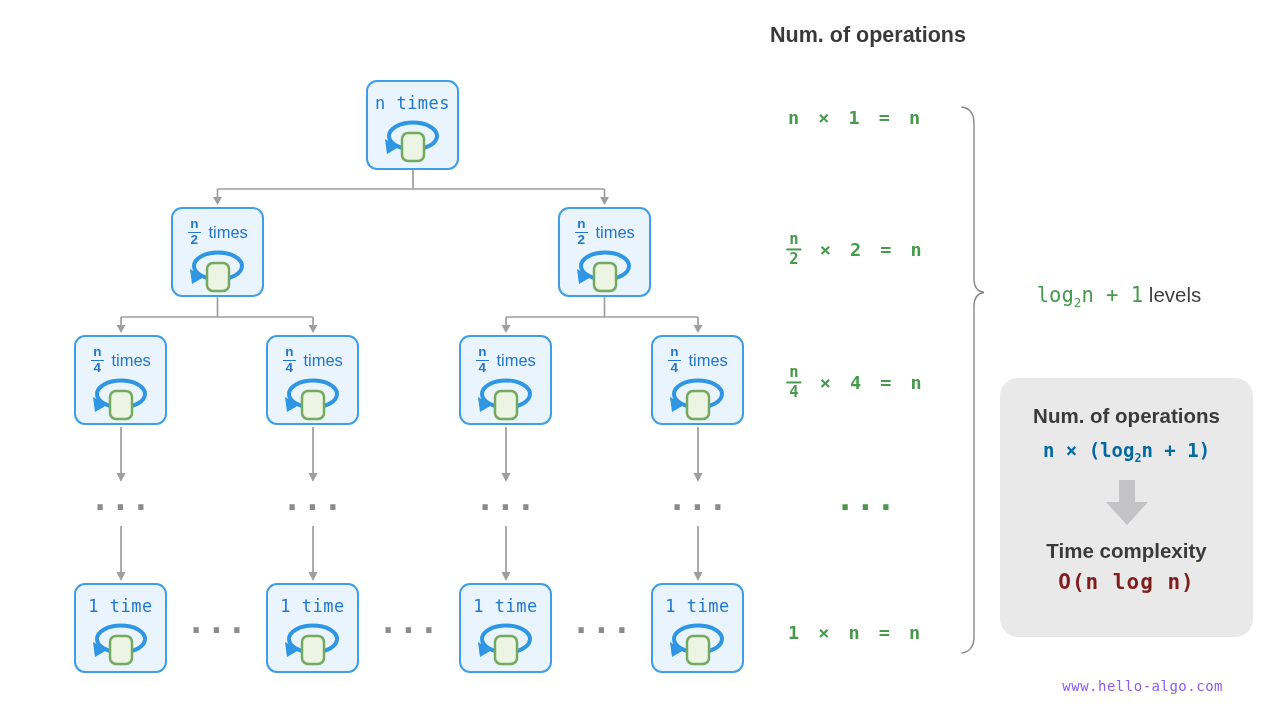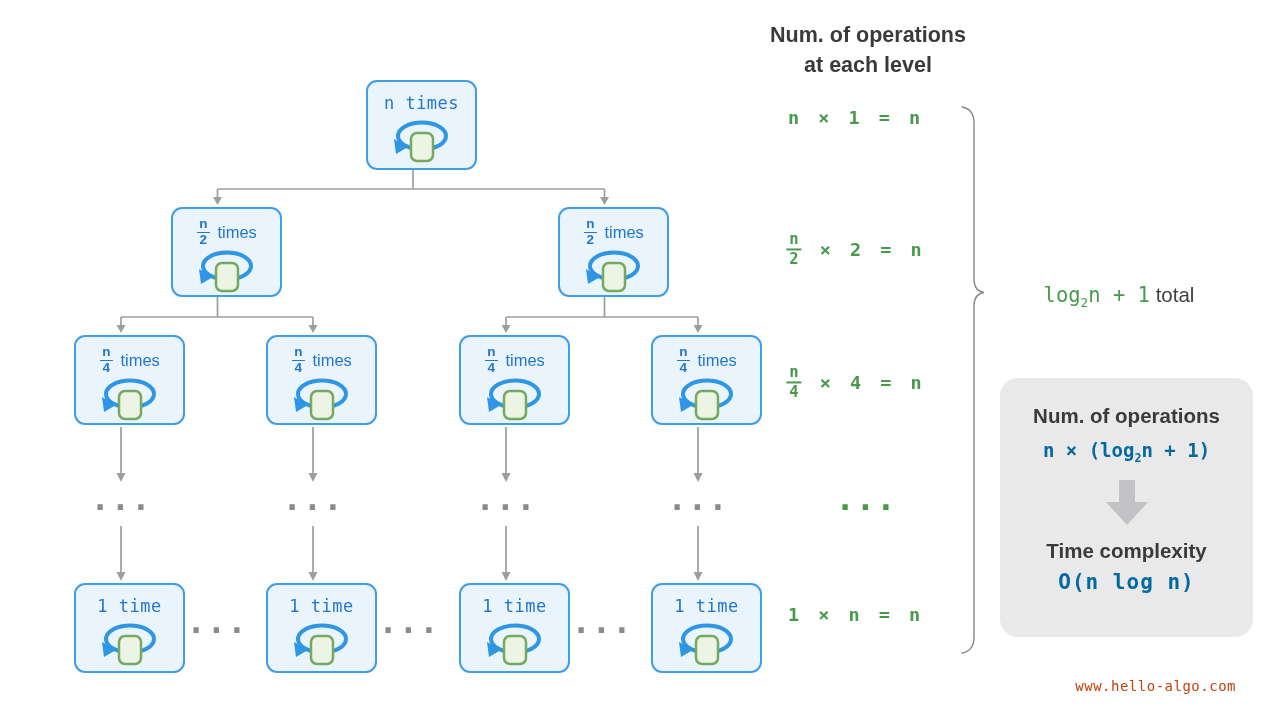--- a/index.html
+++ b/index.html
@@ -1,21 +1,21 @@
 <!DOCTYPE html>
 <html><head>
 <meta charset="utf-8">
 <style>
   html,body{margin:0;padding:0;background:#ffffff;}
   .canvas{position:relative;width:1280px;height:720px;background:#ffffff;overflow:hidden;
           font-family:"Liberation Sans", sans-serif;}
   .overlay{position:absolute;left:0;top:0;width:1280px;height:720px;z-index:0;}
 
   
-  .node{position:absolute;width:111px;height:90px;box-sizing:border-box;z-index:1;
+  .node{position:absolute;width:93px;height:90px;box-sizing:border-box;z-index:1;
         border:2.5px solid #3f9ee4;border-radius:11px;background:#eaf4fd;
         display:flex;flex-direction:column;align-items:center;padding-top:7px;}
   .node-label{color:#2277cc;display:flex;align-items:center;}
   .mono-label{font-family:"DejaVu Sans Mono", monospace;font-size:17px;margin-top:4px;letter-spacing:0.5px;}
   .frac-label{gap:7px;margin-top:1px;font-weight:bold;}
   .frac{display:inline-flex;flex-direction:column;align-items:center;line-height:1.1;text-align:center;}
   .node .frac{font-size:13.5px;}
   .node .fden{border-top:1.6px solid currentColor;padding:0 3px;}
   .node .fnum{padding:0 3px;}
   .suffix{font-size:16.5px;font-weight:normal;}
@@ -47,24 +47,24 @@
 
   
   .summary{position:absolute;left:1000px;top:378px;width:253px;height:259px;box-sizing:border-box;
            background:#e9e9ea;border-radius:18px;z-index:1;display:flex;flex-direction:column;
            align-items:center;padding-top:26px;}
   .summary .title{font-weight:bold;font-size:20.5px;color:#3a3a3a;}
   .summary .formula{margin-top:11px;color:#0369a1;font-weight:bold;
                     font-family:"DejaVu Sans Mono", monospace;font-size:19px;}
   .summary .block-arrow{margin-top:15px;}
   .summary .title2{margin-top:13px;font-weight:bold;font-size:20.5px;color:#3a3a3a;}
-  .summary .complexity{margin-top:7px;color:#0369a1;font-weight:bold;
+  .summary .complexity{margin-top:7px;color:#7f1d1d;font-weight:bold;
                        font-family:"DejaVu Sans Mono", monospace;font-size:21px;letter-spacing:1px;}
 
-  .watermark{position:absolute;right:44px;top:678px;z-index:1;color:#c2410c;
+  .watermark{position:absolute;right:57px;top:678px;z-index:1;color:#8b5cf6;
              font-family:"DejaVu Sans Mono", monospace;font-size:14px;letter-spacing:0.5px;}
 </style>
 </head>
 <body>
 
 <div class="canvas">
 
   <svg width="0" height="0" style="position:absolute">
     <defs>
       <g id="loopicon">
@@ -237,48 +237,47 @@
         <use href="#loopicon"></use>
       </svg>
   </div>
 
   <div class="dots" style="left:217px;top:606px">...</div>
   <div class="dots" style="left:409px;top:606px">...</div>
   <div class="dots" style="left:602px;top:606px">...</div>
 
   <div class="heading">
     <div>Num. of operations</div>
-    <div>at each level</div>
   </div>
 
   <div class="ann" style="top:117px">
     <span class="plain">n × 1 = n</span>
   </div>
   <div class="ann" style="top:250px">
     <span class="frac">
         <span class="fnum">n</span>
         <span class="fden">2</span>
       </span>
     <span class="rest">× 2 = n</span>
   </div>
   <div class="ann" style="top:383px">
     <span class="frac">
         <span class="fnum">n</span>
         <span class="fden">4</span>
       </span>
     <span class="rest">× 4 = n</span>
   </div>
   <div class="dots green" style="left:866px;top:483px">...</div>
-  <div class="ann" style="top:614px">
+  <div class="ann" style="top:632px">
     <span class="plain">1 × n = n</span>
   </div>
 
   <div class="brace-label">
     <div>
-      <span class="green"><span>log</span><sub>2</sub><span>n + 1</span></span><span> total</span>
+      <span class="green"><span>log</span><sub>2</sub><span>n + 1</span></span><span> levels</span>
     </div>
   </div>
 
   <div class="summary">
     <div class="title">Num. of operations</div>
     <div class="formula">
       <span>n × (log</span><sub>2</sub><span>n + 1)</span>
     </div>
     <svg class="block-arrow" width="42" height="46" viewBox="0 0 42 46">
       <polygon points="13,0 29,0 29,22 42,22 21,45 0,22 13,22" fill="#c3c3c5"></polygon>

